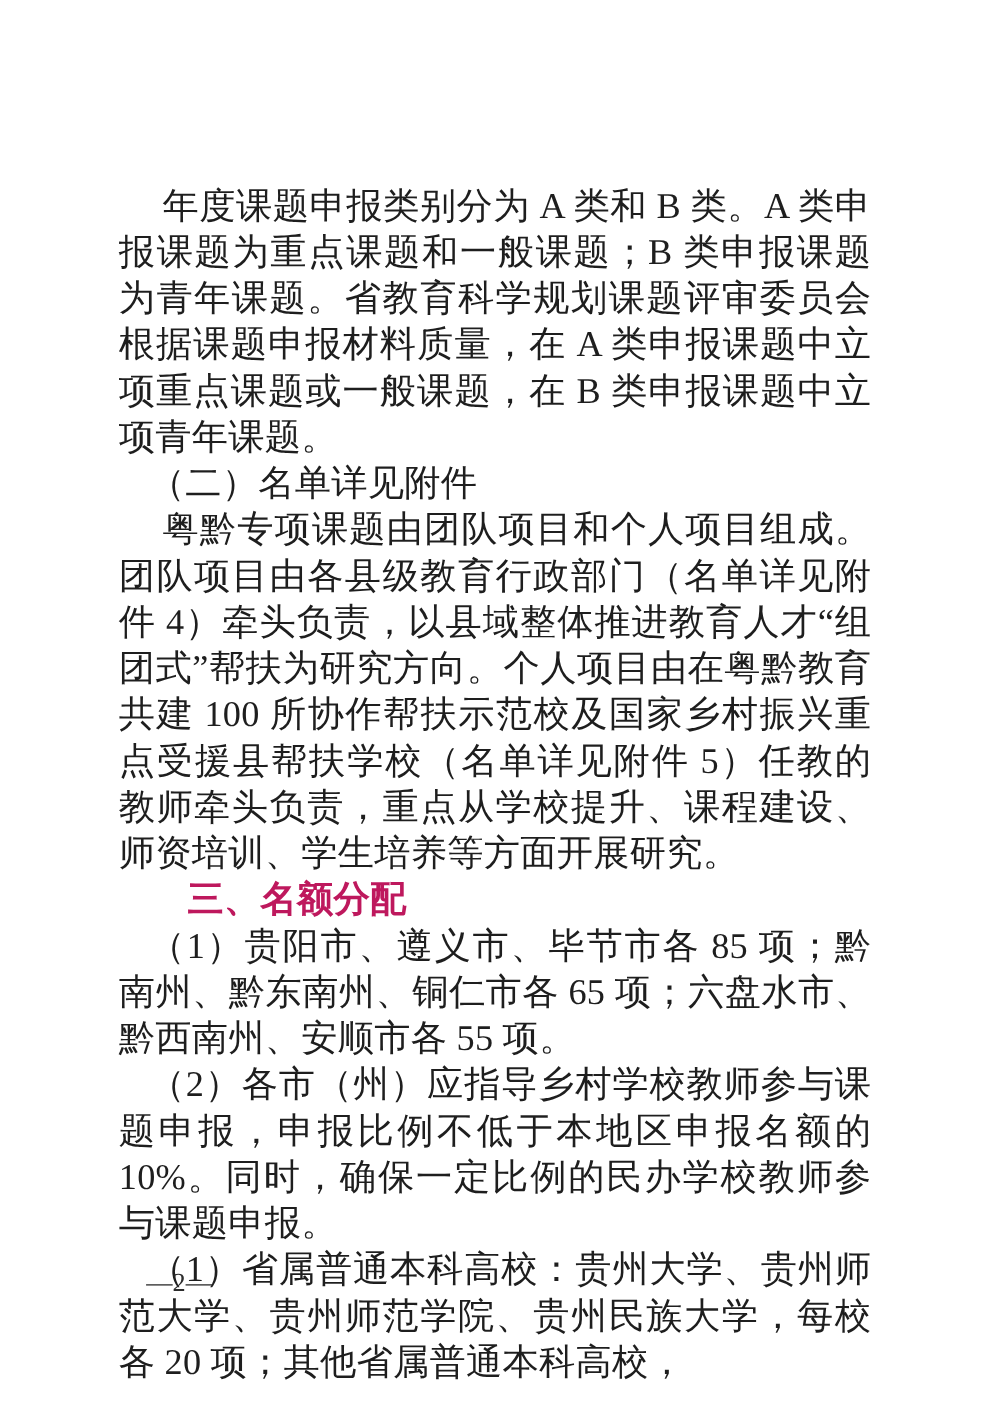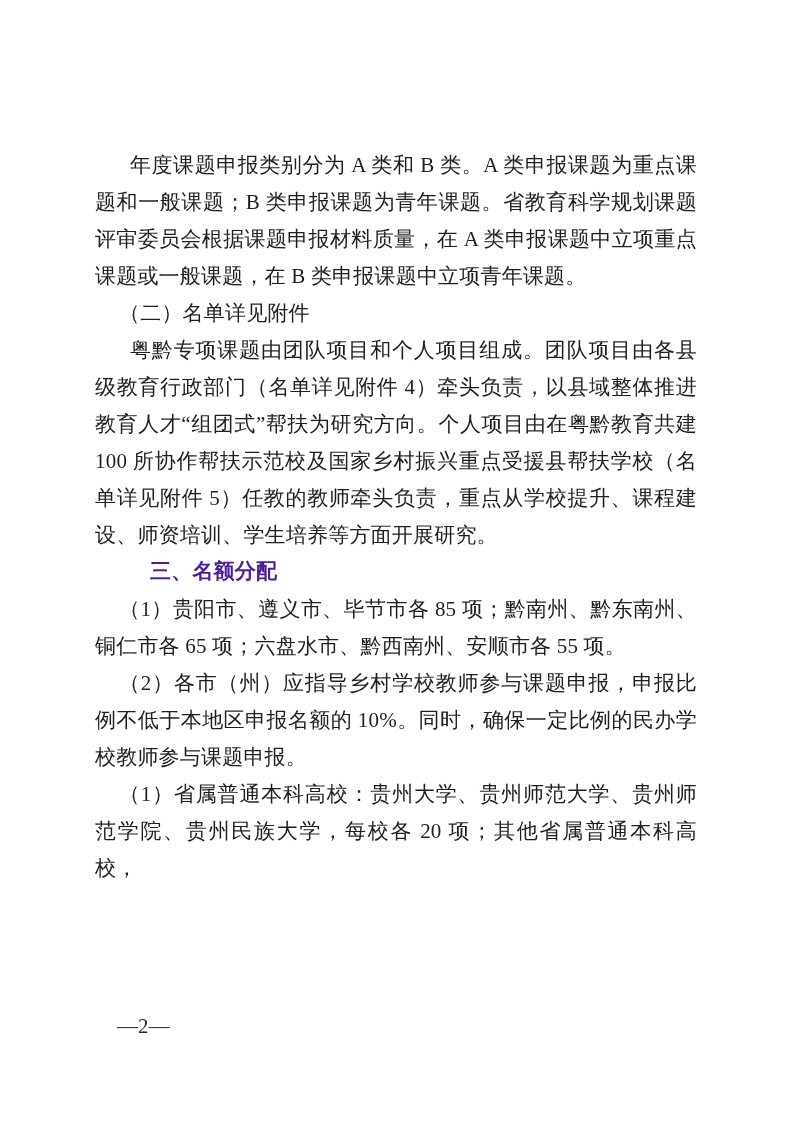--- a/index.html
+++ b/index.html
@@ -18,21 +18,21 @@
   }
   .doc-content {
     position: absolute;
     left: 95px;
     top: 147px;
     width: 602px;
   }
   .doc-content p {
     margin: 0;
     padding: 0;
-    font-size: 21px;
+    font-size: 29px;
     line-height: 37px;
     text-align: justify;
     letter-spacing: 0.2px;
   }
   .para-body {
     text-indent: 35px;
   }
   .indent-paren {
     text-indent: 24px;
   }
@@ -40,23 +40,23 @@
     text-indent: 24px;
     text-align: left;
   }
   .numbered-heading {
     text-indent: 23px;
     text-align: left;
   }
   .bold-heading {
     text-indent: 55px;
     font-weight: bold;
-    font-family: Liberation Mono, monospace;
+    font-family: Liberation Sans, sans-serif;
     text-align: left;
-    color: #4c1d95;
+    color: #be185d;
   }
   .page-number {
     position: absolute;
     left: 117px;
     top: 1008px;
     font-size: 21px;
     line-height: 37px;
     color: #2c2c2c;
     font-family: "Liberation Serif", "DejaVu Serif", serif;
   }

